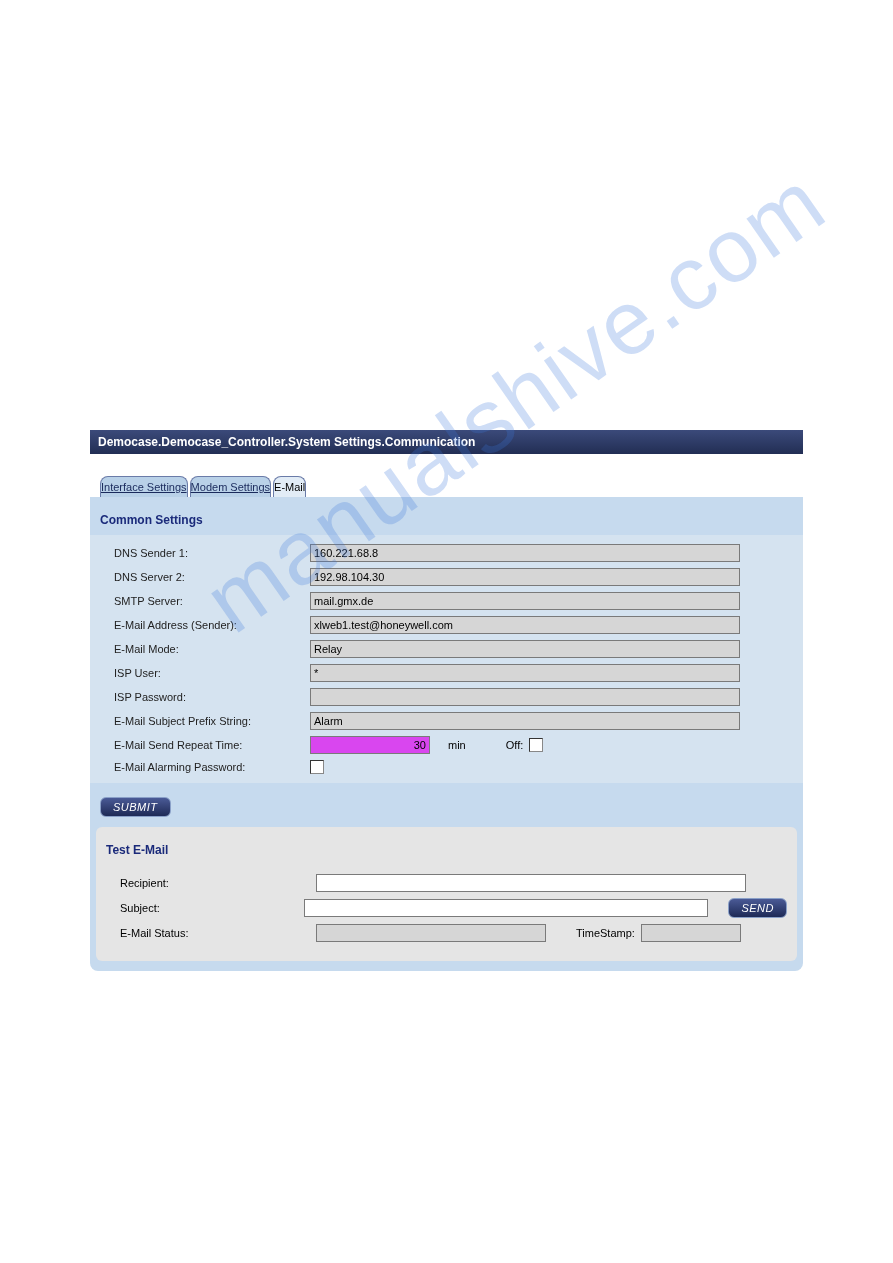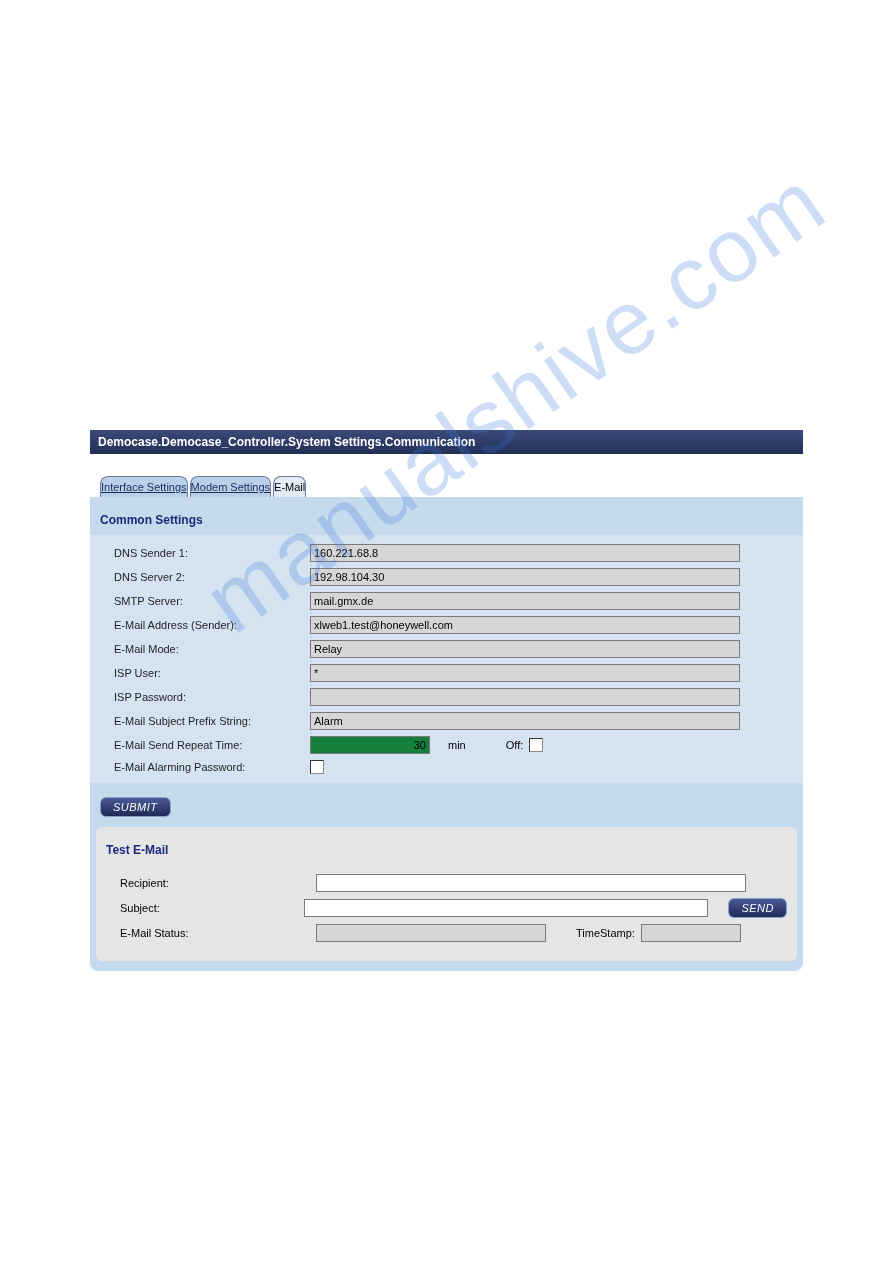--- a/index.html
+++ b/index.html
@@ -89,21 +89,21 @@
     }
     .form-input {
       background: #d6d6d6;
       border: 1px solid #7a7a7a;
       height: 18px;
       padding: 1px 3px;
       font-size: 11px;
       font-family: Verdana, Tahoma, Arial, sans-serif;
       width: 430px;
     }
-    .form-input.white-bg { background: #15803d; }
+    .form-input.white-bg { background: #d946ef; }
     .form-input.short { width: 120px; text-align: right; }
     .inline-unit { margin-left: 18px; margin-right: 40px; }
     .inline-label { margin-right: 6px; }
     .checkbox {
       width: 14px; height: 14px;
       border: 1px inset #888;
       background: #fff;
       cursor: pointer;
     }
     .btn-bar { padding: 14px 10px 10px 10px; }

